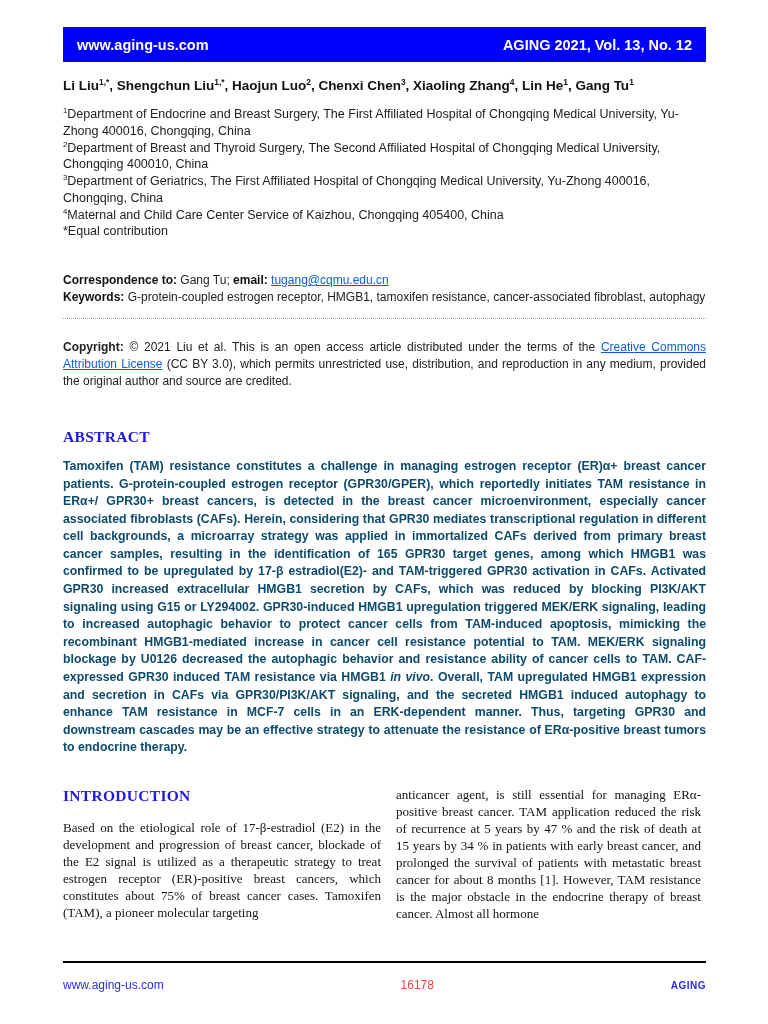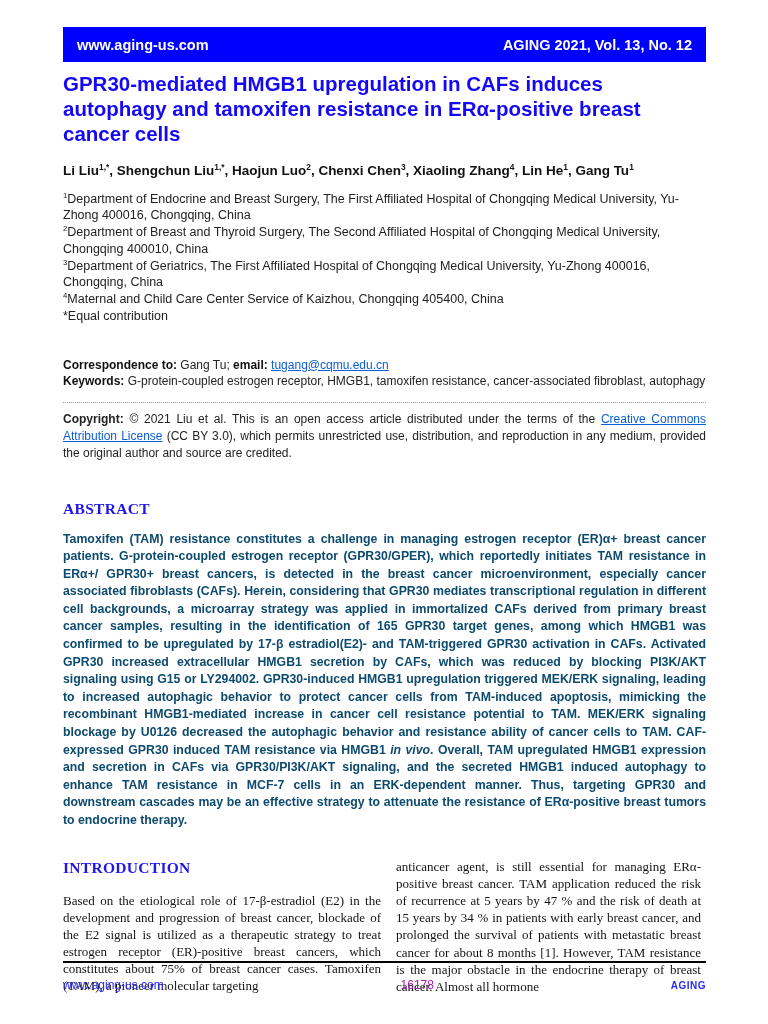--- a/index.html
+++ b/index.html
@@ -38,21 +38,21 @@
   .dates{margin-top:1px;}
   .date-item{display:inline-block;}
   .date-item:nth-child(1){width:186px;}
   .date-item:nth-child(2){width:175px;}
 
   a.link{color:#0b5ed7;text-decoration:underline;cursor:pointer;}
 
   .rule-dotted{border:none;border-top:1px dotted #9a9a9a;margin:12px 0 0 0;}
 
   .copyright{
-    font-size:12px;line-height:1.42;margin-top:8px;text-align:justify;color:#222;
+    font-size:12px;line-height:1.42;margin-top:20px;text-align:justify;color:#222;
   }
 
   .section-heading{
     font-family:"Liberation Serif",serif;font-weight:bold;color:#2016e8;
     font-size:15.5px;letter-spacing:0.3px;margin:0;
   }
   .abstract-heading{margin-top:38px;}
   .abstract-text{
     font-weight:bold;font-size:12.3px;line-height:1.43;
     text-align:justify;color:#0c4a6e;
@@ -68,36 +68,35 @@
   .intro-col p{margin:13px 0 0 0;}
   .intro-col.right p{margin-top:0;}
 
   .footer{position:absolute;left:63px;top:961px;width:643px;}
   .footer-rule{border:none;border-top:2px solid #000;margin:0;}
   .footer-row{
     display:flex;justify-content:space-between;align-items:baseline;
     margin-top:15px;font-size:12px;
   }
   .footer-site{color:#2a2af5;text-decoration:none;cursor:pointer;}
-  .footer-page{color:#a21caf;}
+  .footer-page{color:#ef4444;}
   .footer-journal{color:#2a2af5;font-weight:bold;font-size:10px;letter-spacing:0.5px;}
 </style>
 </head>
 <body>
 
 <div class="page">
   <div class="content">
 
     <div class="blue-bar">
       <span>www.aging-us.com</span>
       <span>AGING 2021, Vol. 13, No. 12</span>
     </div>
 
 
-    <h1 class="title">GPR30-mediated HMGB1 upregulation in CAFs induces autophagy and tamoxifen resistance in ERα-positive breast cancer cells</h1>
 
     <div class="authors" id="authors-line">Li Liu<sup>1,*</sup>, Shengchun Liu<sup>1,*</sup>, Haojun Luo<sup>2</sup>, Chenxi Chen<sup>3</sup>, Xiaoling Zhang<sup>4</sup>, Lin He<sup>1</sup>, Gang Tu<sup>1</sup></div>
 
     <div class="affiliations">
       <div id="affiliations-list">
           <div><sup>1</sup>Department of Endocrine and Breast Surgery, The First Affiliated Hospital of Chongqing Medical University, Yu-Zhong 400016, Chongqing, China</div>
           <div><sup>2</sup>Department of Breast and Thyroid Surgery, The Second Affiliated Hospital of Chongqing Medical University, Chongqing 400010, China</div>
           <div><sup>3</sup>Department of Geriatrics, The First Affiliated Hospital of Chongqing Medical University, Yu-Zhong 400016, Chongqing, China</div>
           <div><sup>4</sup>Maternal and Child Care Center Service of Kaizhou, Chongqing 405400, China</div>
         </div>

